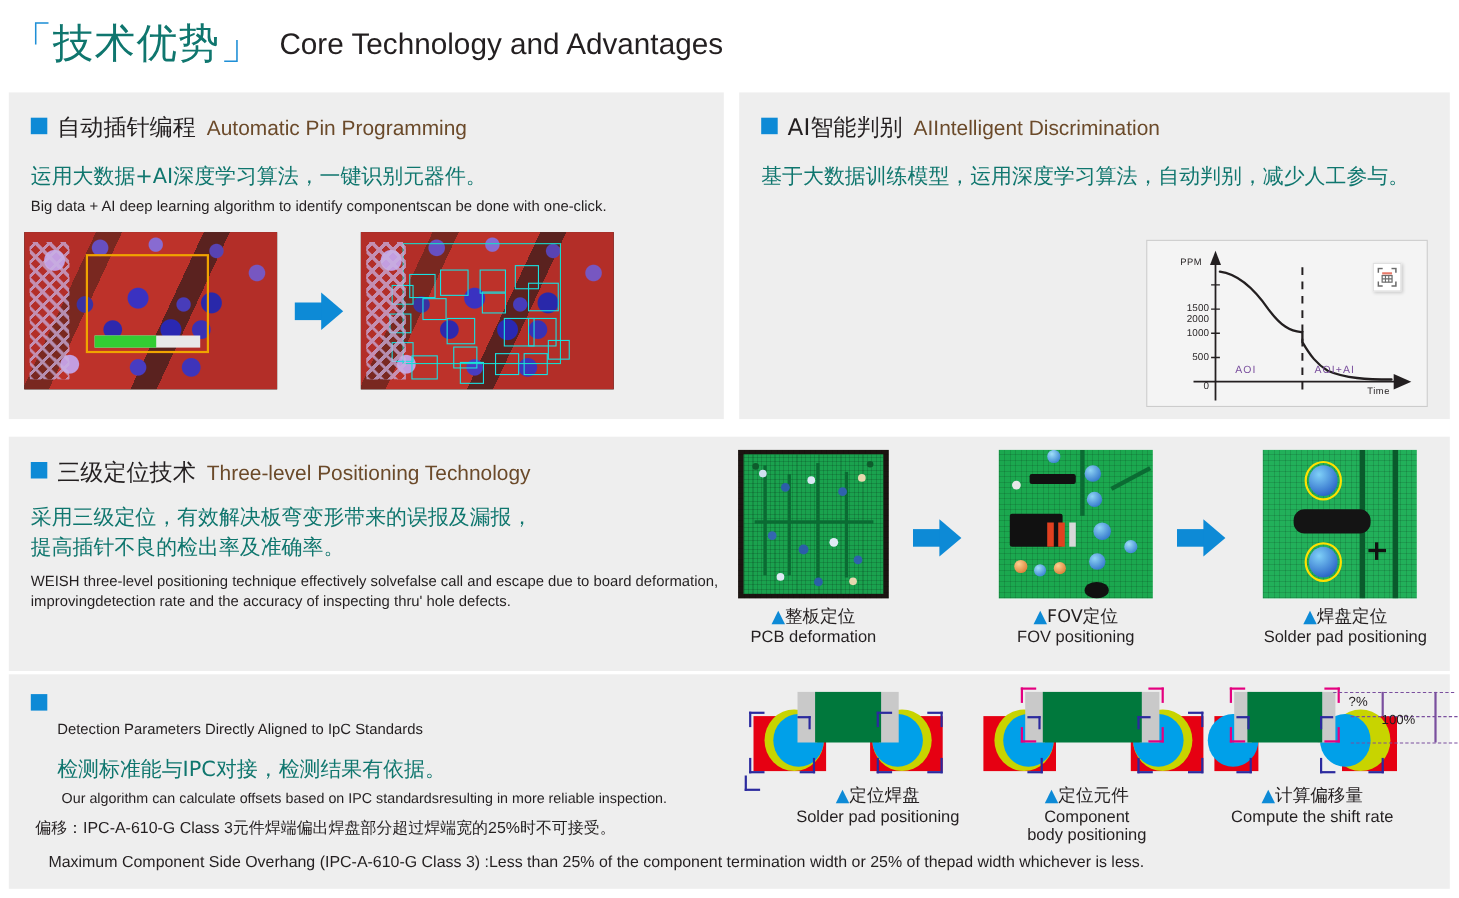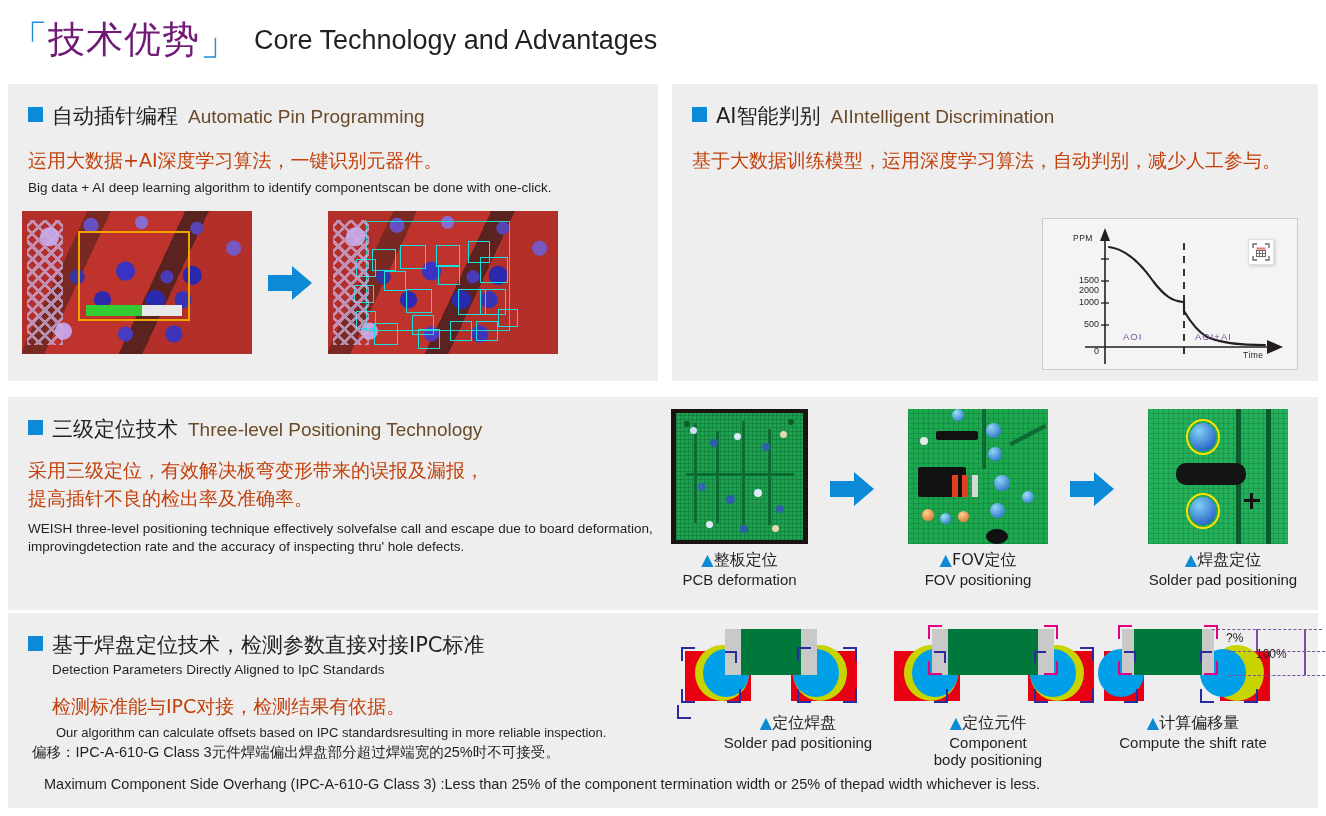--- a/index.html
+++ b/index.html
@@ -12,21 +12,21 @@
   }
   .page { position: relative; width: 1326px; height: 816px; }
 
   
   .header {
     position: absolute; left: 0; top: 0; width: 1326px; height: 80px;
     display: flex; align-items: center; padding-left: 8px;
   }
   .bracket { color: #1f8fd6; font-size: 40px; line-height: 1; font-weight: 400; }
   .title-cn {
-    font-size: 37px; color: #701a75; letter-spacing: 1px;
+    font-size: 37px; color: #0f766e; letter-spacing: 1px;
     font-family: "DejaVu Sans", "Liberation Sans", sans-serif; font-weight: 400;
   }
   .title-en {
     font-size: 27px; color: #231f20; margin-left: 14px;
     font-family: "Liberation Sans", sans-serif; font-weight: 400;
   }
 
   
   .panel { position: absolute; background: #eeeeee; }
   #panel-pin  { left: 8px;   top: 84px;  width: 650px; height: 297px; }
@@ -35,21 +35,21 @@
   #panel-ipc  { left: 8px;   top: 613px; width: 1310px; height: 195px; }
 
   .sq { display: inline-block; width: 15px; height: 15px; background: #0d8ad6;
         margin-right: 9px; vertical-align: 1px; }
   .head-cn {
     font-size: 21px; color: #231f20; font-weight: 400;
     font-family: "DejaVu Sans", "Liberation Sans", sans-serif;
   }
   .head-en { font-size: 19px; color: #6b4a2a; margin-left: 10px; font-weight: 400; }
   .body-cn {
-    font-size: 19px; color: #c2410c; font-weight: 400; line-height: 1.45;
+    font-size: 19px; color: #0f766e; font-weight: 400; line-height: 1.45;
     font-family: "DejaVu Sans", "Liberation Sans", sans-serif;
   }
   .body-en { font-size: 13.5px; color: #231f20; line-height: 1.35; }
 
   .pad { padding: 18px 20px 0 20px; }
 
   
   .img-row { position: absolute; display: flex; align-items: center; }
   .pcb { position: relative; overflow: hidden; }
 
@@ -328,21 +328,21 @@
     </div>
     <div style="position:absolute; left:1130px; top:153px; width:170px;">
       <div class="cap-cn"><span class="tri">▲</span><span>焊盘定位</span></div>
       <div class="cap-en">Solder pad positioning</div>
     </div>
   </div>
 
   <div class="panel" id="panel-ipc">
     <div style="padding:18px 0 0 20px; width:650px;">
       <div>
-        <span class="sq"></span><span class="head-cn">基于焊盘定位技术，检测参数直接对接IPC标准</span>
+        <span class="sq"></span>
       </div>
       <div class="body-en" style="margin-left:24px;margin-top:2px;">Detection Parameters Directly Aligned to IpC Standards</div>
       <div class="body-cn" style="margin-left:24px;margin-top:14px;">检测标准能与IPC对接，检测结果有依据。</div>
       <div class="body-en" style="margin-left:28px;margin-top:3px;font-size:13px;">Our algorithm can calculate offsets based on IPC standardsresulting in more reliable inspection.</div>
     </div>
 
     <div class="ipc-diagram" style="left:663px; top:4px; width:200px; height:96px;">
       <div class="pad-red" style="left:14px;top:34px;width:66px;height:50px;"></div>
       <div class="pad-ylw" style="left:24px;top:28px;width:54px;height:56px;"></div>
       <div class="pad-cyn" style="left:32px;top:32px;width:46px;height:48px;"></div>

